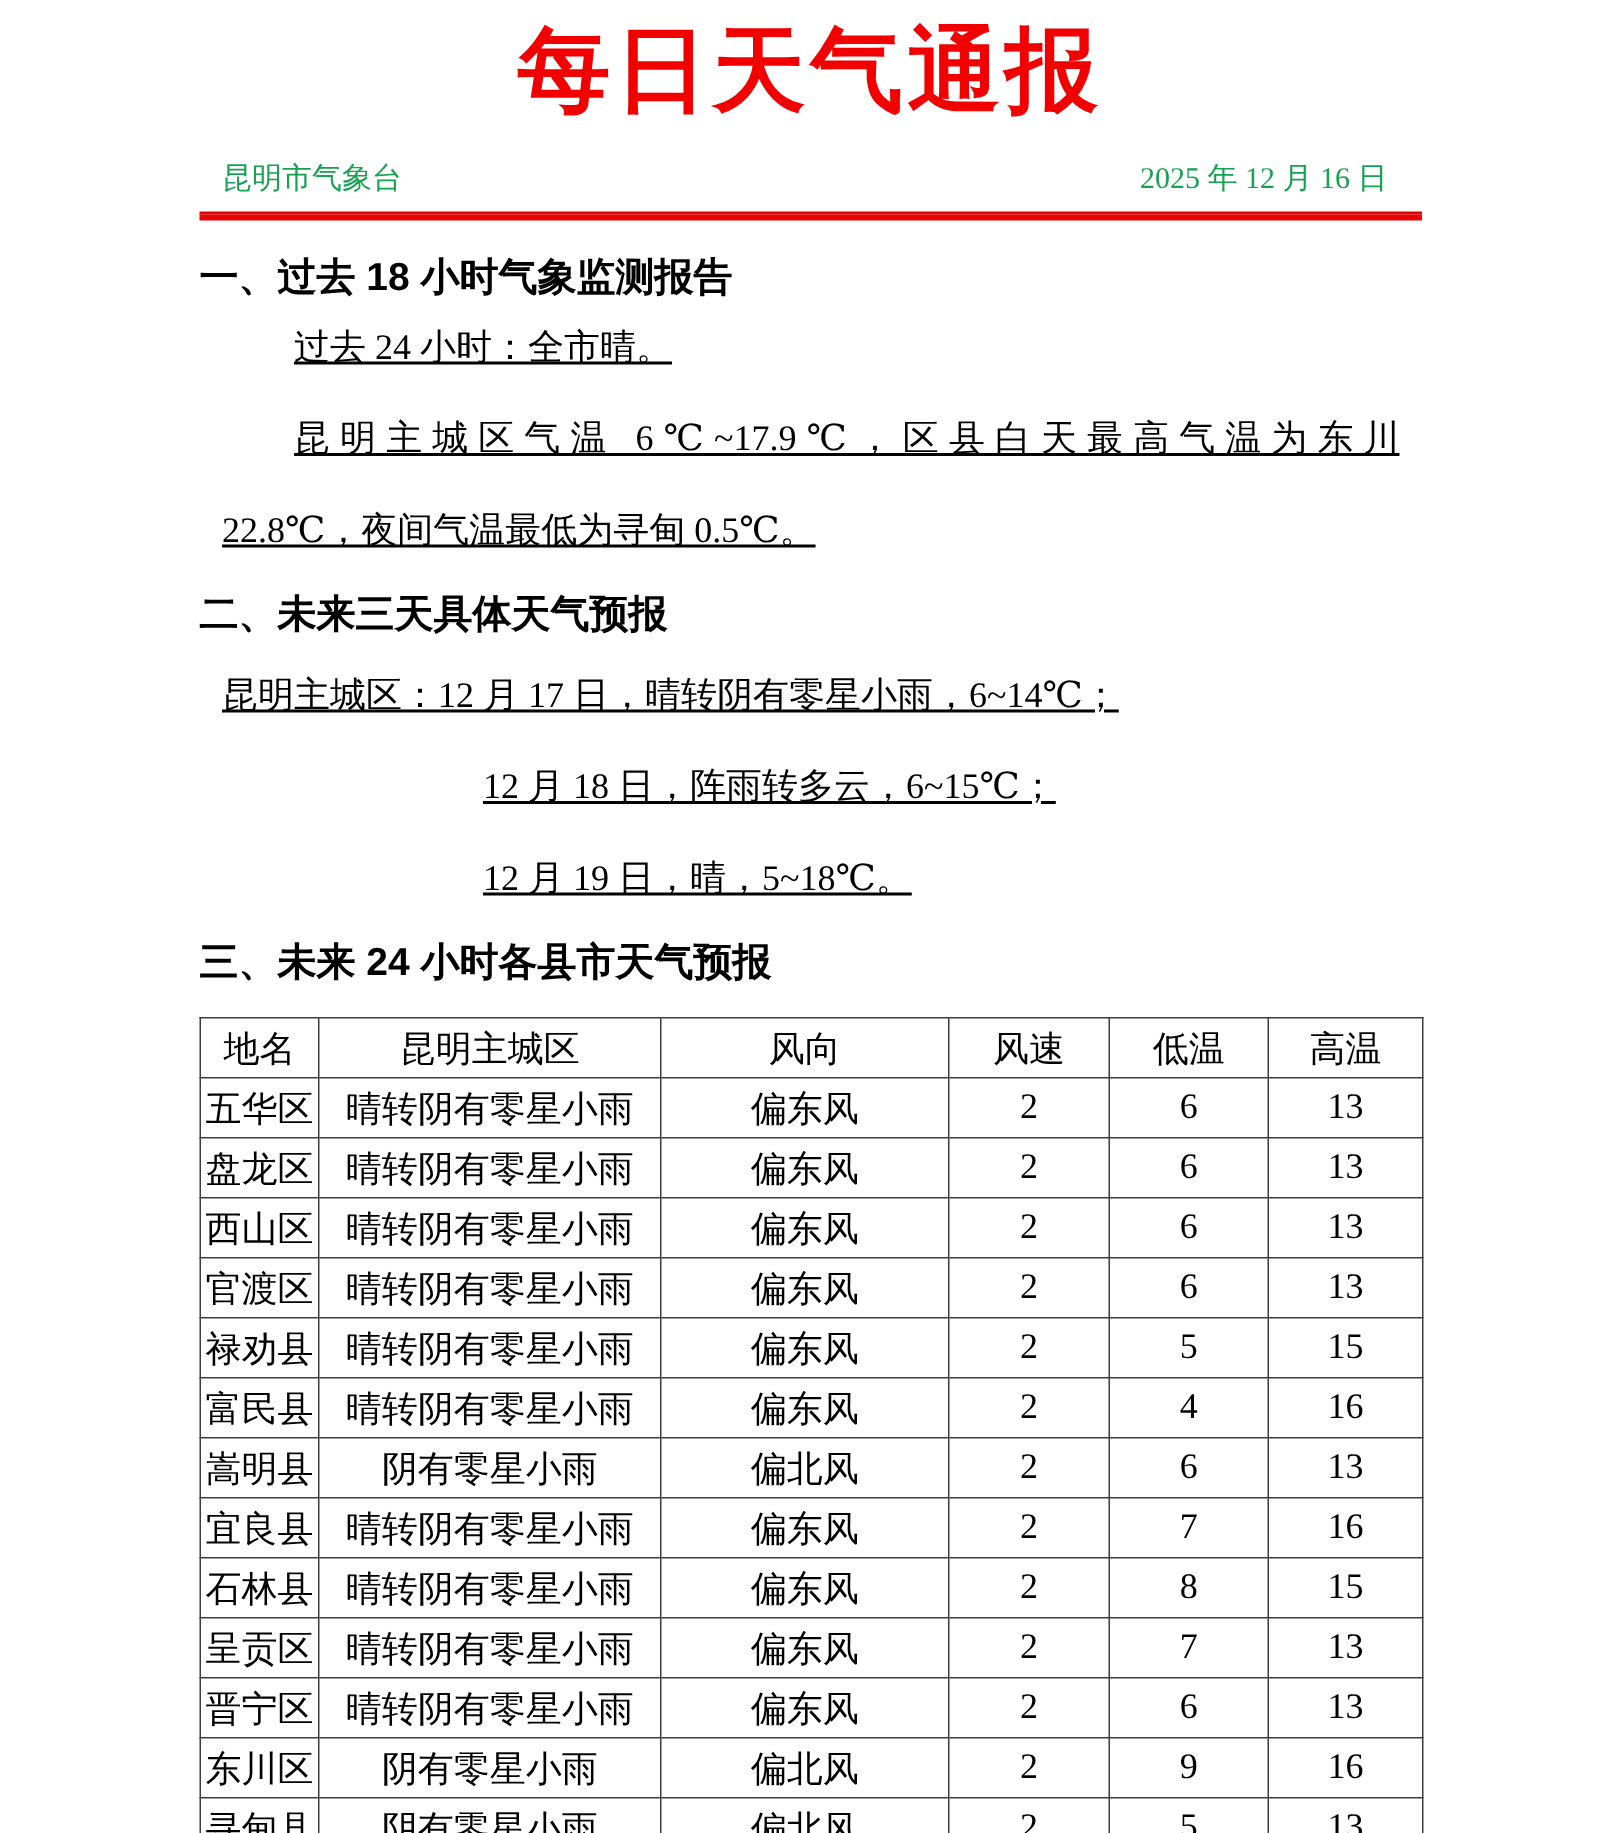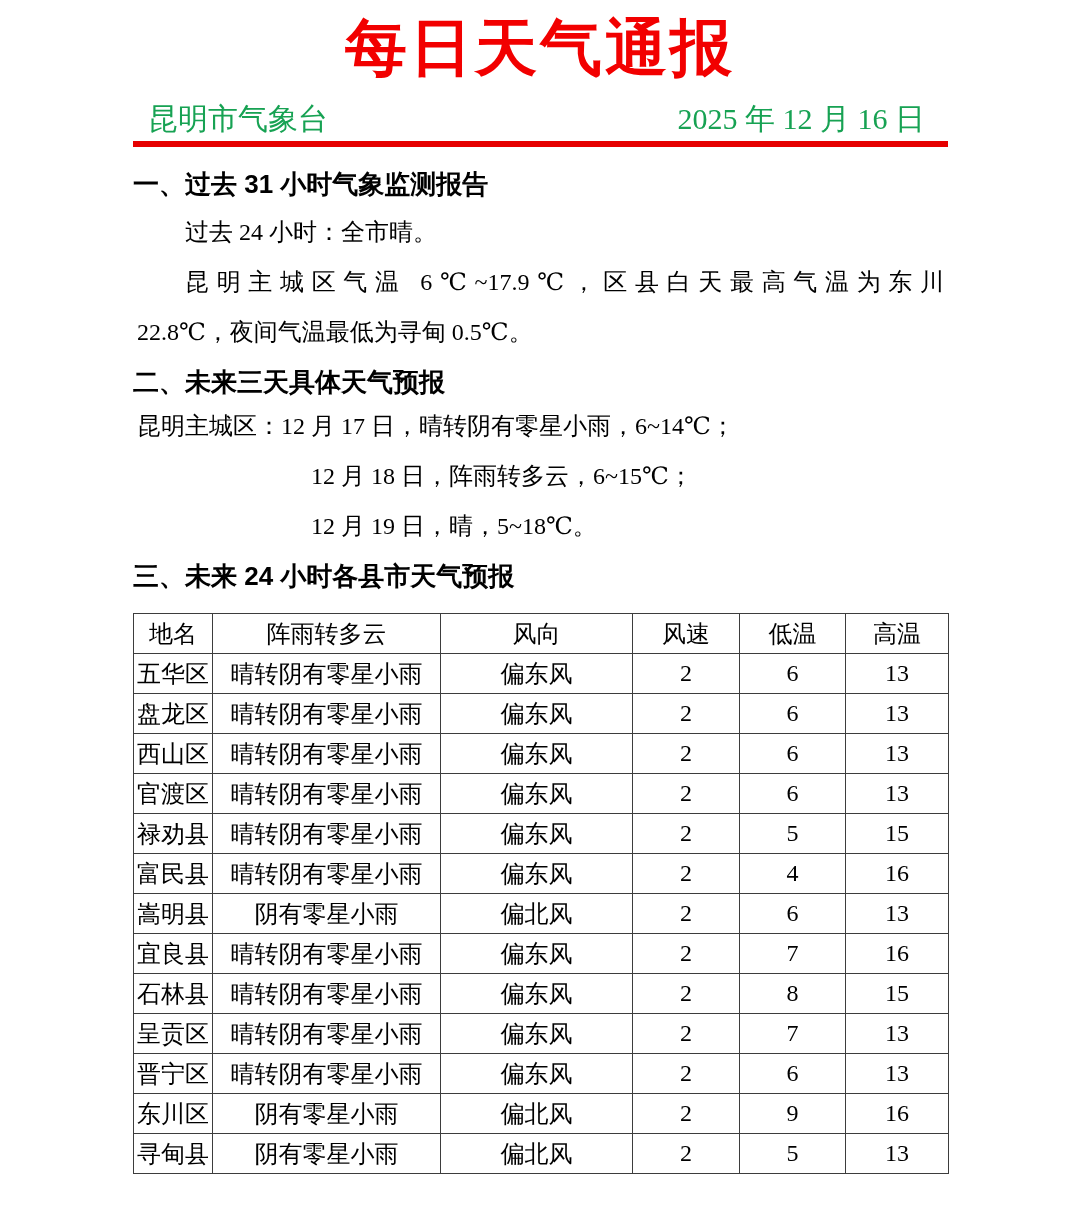--- a/index.html
+++ b/index.html
@@ -24,41 +24,42 @@
     font-family: "Liberation Serif", "DejaVu Serif", serif;
   }
   .content { margin: 0 132px 0 133px; } 
   .masthead {
     display: flex;
     justify-content: space-between;
     align-items: flex-start;
     margin-top: 14px;
     padding: 0 23px 5px 15px;
     color: var(--green, #17a253);
-    font-size: 30px;
+    font-size: 20px;
     line-height: 34px;
   }
   .double-rule {
     height: 3px;
     border-top: 2px solid var(--rule-red, #e60000);
     border-bottom: 4px solid var(--rule-red, #e60000);
   }
   h2.section {
     margin: 20px 0 0 0;
     font-family: "Liberation Sans", "DejaVu Sans", sans-serif;
     font-size: 26px;
     line-height: 34px;
     font-weight: bold;
     color: #000;
   }
   h2.tight { margin-top: 10px; }
   .para {
-    margin: 4px;
+    margin: 15px;
     font-size: 24px;
     line-height: 46px;
+    text-decoration: underline;
   }
   .indent { text-indent: 48px; }
   .stretch {
     text-align: justify;
     text-align-last: justify;
   }
   .hang { padding-left: 174px; }
   table.forecast {
     margin-top: 20px;
     border-collapse: collapse;
@@ -85,21 +86,21 @@
 
   <div class="content">
 
     <div class="masthead">
       <span>昆明市气象台</span>
       <span>2025 年 12 月 16 日</span>
     </div>
 
     <div class="double-rule"></div>
 
-    <h2 class="section">一、过去 31 小时气象监测报告</h2>
+    <h2 class="section">一、过去 18 小时气象监测报告</h2>
 
     <p class="para indent" style="margin-top:8px">过去 24 小时：全市晴。</p>
 
     <p class="para indent stretch">昆明主城区气温 6℃~17.9℃，区县白天最高气温为东川</p>
 
     <p class="para">22.8℃，夜间气温最低为寻甸 0.5℃。</p>
 
     <h2 class="section tight">二、未来三天具体天气预报</h2>
 
     <p class="para">昆明主城区：12 月 17 日，晴转阴有零星小雨，6~14℃；</p>
@@ -115,21 +116,21 @@
         <col style="width:79px">
         <col style="width:228px">
         <col style="width:192px">
         <col style="width:107px">
         <col style="width:106px">
         <col style="width:103px">
       </colgroup>
       <thead>
         <tr>
             <th>地名</th>
-            <th>阵雨转多云</th>
+            <th>昆明主城区</th>
             <th>风向</th>
             <th>风速</th>
             <th>低温</th>
             <th>高温</th>
           </tr>
       </thead>
       <tbody>
           <tr>
             <td>五华区</td>
             <td>晴转阴有零星小雨</td>

